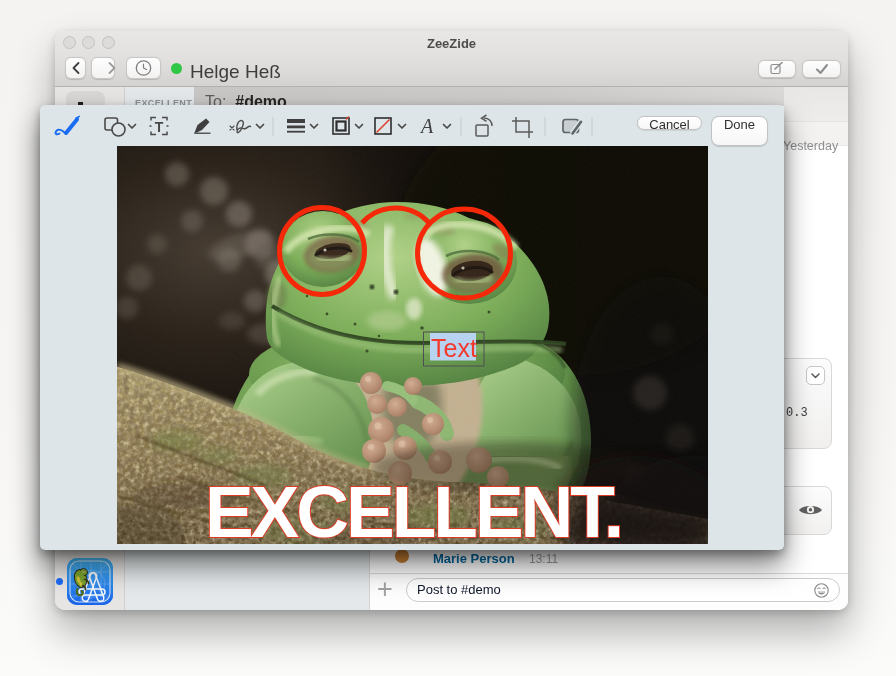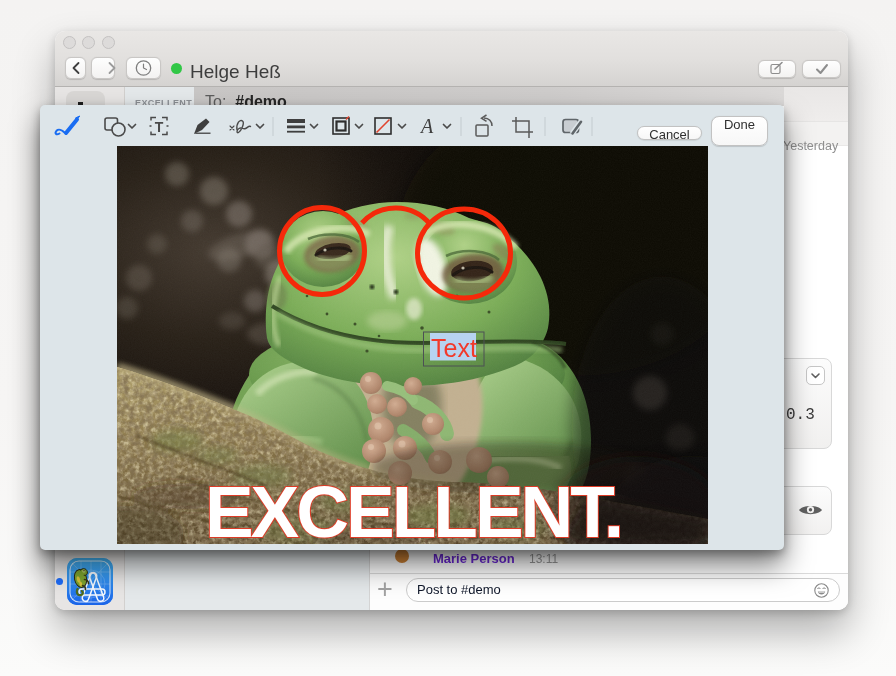--- a/index.html
+++ b/index.html
@@ -27,47 +27,48 @@
   #chantxt{left:80px;top:67px;font-size:9px;font-weight:700;color:#8d9196;letter-spacing:.4px;}
   #msgarea{left:315px;top:56px;width:478px;height:523px;background:#fff;}
   #sheetstrip{left:139px;top:56px;width:590px;height:19px;background:linear-gradient(90deg,#c8c6c5 0%,#cecccb 60%,#dbd9d8 100%);}
   #totxt{left:150px;top:62px;font-size:16px;color:#5d5d5d;}
   #rcol1{left:729px;top:56px;width:64px;height:34px;background:linear-gradient(180deg,#e9e7e6 0%,#efedec 100%);}
   #yrow{left:729px;top:90px;width:64px;height:25px;background:#f3f2f1;border-top:1px solid #e6e5e4;border-bottom:1px solid #e9e8e7;box-sizing:border-box;}
   #ytxt{left:728px;top:108px;font-size:12.5px;color:#8f8f8f;}
   
   
   #mavatar{left:340px;top:518px;width:14px;height:14px;border-radius:50%;background:#cf8335;}
-  #mname{left:378px;top:520px;font-size:13px;font-weight:700;color:#6d28d9;}
+  #mname{left:378px;top:520px;font-size:13px;font-weight:700;color:#0369a1;}
   #mtime{left:474px;top:521px;font-size:12px;color:#9b9b9b;}
   #inputrow{left:315px;top:542px;width:478px;height:37px;background:#fdfdfd;border-top:1px solid #dadada;box-sizing:border-box;}
   #plus{left:322px;top:543px;font-size:27px;font-weight:400;color:#a2a2a2;}
   #pill{left:351px;top:547px;width:434px;height:24px;border-radius:12px;border:1px solid #cbcbcb;background:#fff;box-sizing:border-box;}
   #ph{left:362px;top:551px;font-size:13px;color:#0f172a;}
   
   #appicon{left:12px;top:527px;width:46px;height:47px;border-radius:10px;overflow:hidden;
            background:linear-gradient(180deg,#4fb2f9 0%,#2b87f4 55%,#1a6ef0 100%);}
   #bluedot{left:1px;top:547px;width:7px;height:7px;border-radius:50%;background:#1e6bf5;}
   
   #panel{left:40px;top:105px;width:744px;height:445px;border-radius:5px;background:#dde5e9;
          box-shadow:0 16px 28px rgba(0,0,0,.5),0 4px 10px rgba(0,0,0,.3);}
   .pbtn{position:absolute;border:0.5px solid #c2c2c2;border-radius:8px;background:linear-gradient(180deg,#ffffff,#f7f7f7);
         font-size:13px;color:#2f2f2f;text-align:center;box-sizing:border-box;
         box-shadow:0 0.5px 1px rgba(0,0,0,.15);}
-  #cancelb{left:597px;top:21px;width:65px;height:14px;line-height:16px;}
+  #cancelb{left:597px;top:11px;width:65px;height:14px;line-height:16px;}
   #doneb{left:671px;top:11px;width:57px;height:30px;line-height:16px;}
   #photo{left:77px;top:41px;width:591px;height:398px;}
 </style>
 </head>
 <body>
 <div id="win" class="abs">
   <div id="titlebar" class="abs"></div>
   <div class="tl abs" style="left:7.5px;"></div>
   <div class="tl abs" style="left:27px;"></div>
   <div class="tl abs" style="left:46.5px;"></div>
+  <div id="wtitle" class="abs">ZeeZide</div>
 
   <div class="tbtn abs" style="left:10px;top:26px;width:21px;height:22px;"></div>
   <div class="tbtn abs" style="left:36px;top:26px;width:24px;height:22px;"></div>
   <div class="tbtn abs" style="left:71px;top:26px;width:35px;height:22px;"></div>
   <svg class="abs" style="left:10px;top:26px;" width="96" height="22" viewBox="0 0 96 22">
     <path d="M13.5 6 L8.5 11 L13.5 16" fill="none" stroke="#3e3e3e" stroke-width="1.8" stroke-linecap="round" stroke-linejoin="round"></path>
     <path d="M44.5 6 L49.5 11 L44.5 16" fill="none" stroke="#9b9b9b" stroke-width="1.8" stroke-linecap="round" stroke-linejoin="round"></path>
     <circle cx="78.5" cy="11" r="7.2" fill="none" stroke="#7e7e7e" stroke-width="1.3"></circle>
     <path d="M78.5 7 L78.5 11 L81.5 12.5" fill="none" stroke="#7e7e7e" stroke-width="1.2" stroke-linecap="round"></path>
   </svg>
@@ -91,21 +92,21 @@
   <div id="totxt" class="abs">To:&nbsp; <b style="color:#262626;">#demo</b></div>
   <div id="rcol1" class="abs"></div>
   <div id="yrow" class="abs"></div>
   <div id="ytxt" class="abs">Yesterday</div>
 
   <div class="abs" style="left:700px;top:327px;width:77px;height:91px;border-radius:8px;border:1px solid #d8d8d8;background:linear-gradient(180deg,#fcfcfc,#f1f0ef);box-sizing:border-box;"></div>
   <div class="abs" style="left:751px;top:335px;width:19px;height:19px;border-radius:5px;border:1px solid #c6c6c6;background:#fff;box-sizing:border-box;"></div>
   <svg class="abs" style="left:751px;top:335px;" width="19" height="19" viewBox="0 0 19 19">
     <path d="M6 8 L9.5 11.5 L13 8" fill="none" stroke="#5f5f5f" stroke-width="1.6" stroke-linecap="round" stroke-linejoin="round"></path>
   </svg>
-  <div class="abs" style="left:731px;top:375px;font-family:'Liberation Mono',monospace;font-size:16px;color:#3a3a3a;">0.3</div>
+  <div class="abs" style="left:731px;top:375px;font-family:'Liberation Mono',monospace;font-size:12px;color:#3a3a3a;">0.3</div>
   <div class="abs" style="left:700px;top:455px;width:77px;height:49px;border-radius:8px;border:1px solid #d8d8d8;background:linear-gradient(180deg,#fcfcfc,#f2f1f0);box-sizing:border-box;"></div>
   <svg class="abs" style="left:742px;top:470px;" width="27" height="18" viewBox="0 0 27 18">
     <path d="M2 9 C 6 3.5 21 3.5 25 9 C 21 14.5 6 14.5 2 9 Z" fill="#606060"></path>
     <circle cx="13.5" cy="8.7" r="3.6" fill="#f4f3f2"></circle>
     <circle cx="13.5" cy="8.7" r="1.7" fill="#606060"></circle>
   </svg>
 
   <div id="mavatar" class="abs"></div>
   <div id="mname" class="abs">Marie Person</div>
   <div id="mtime" class="abs">13:11</div>

